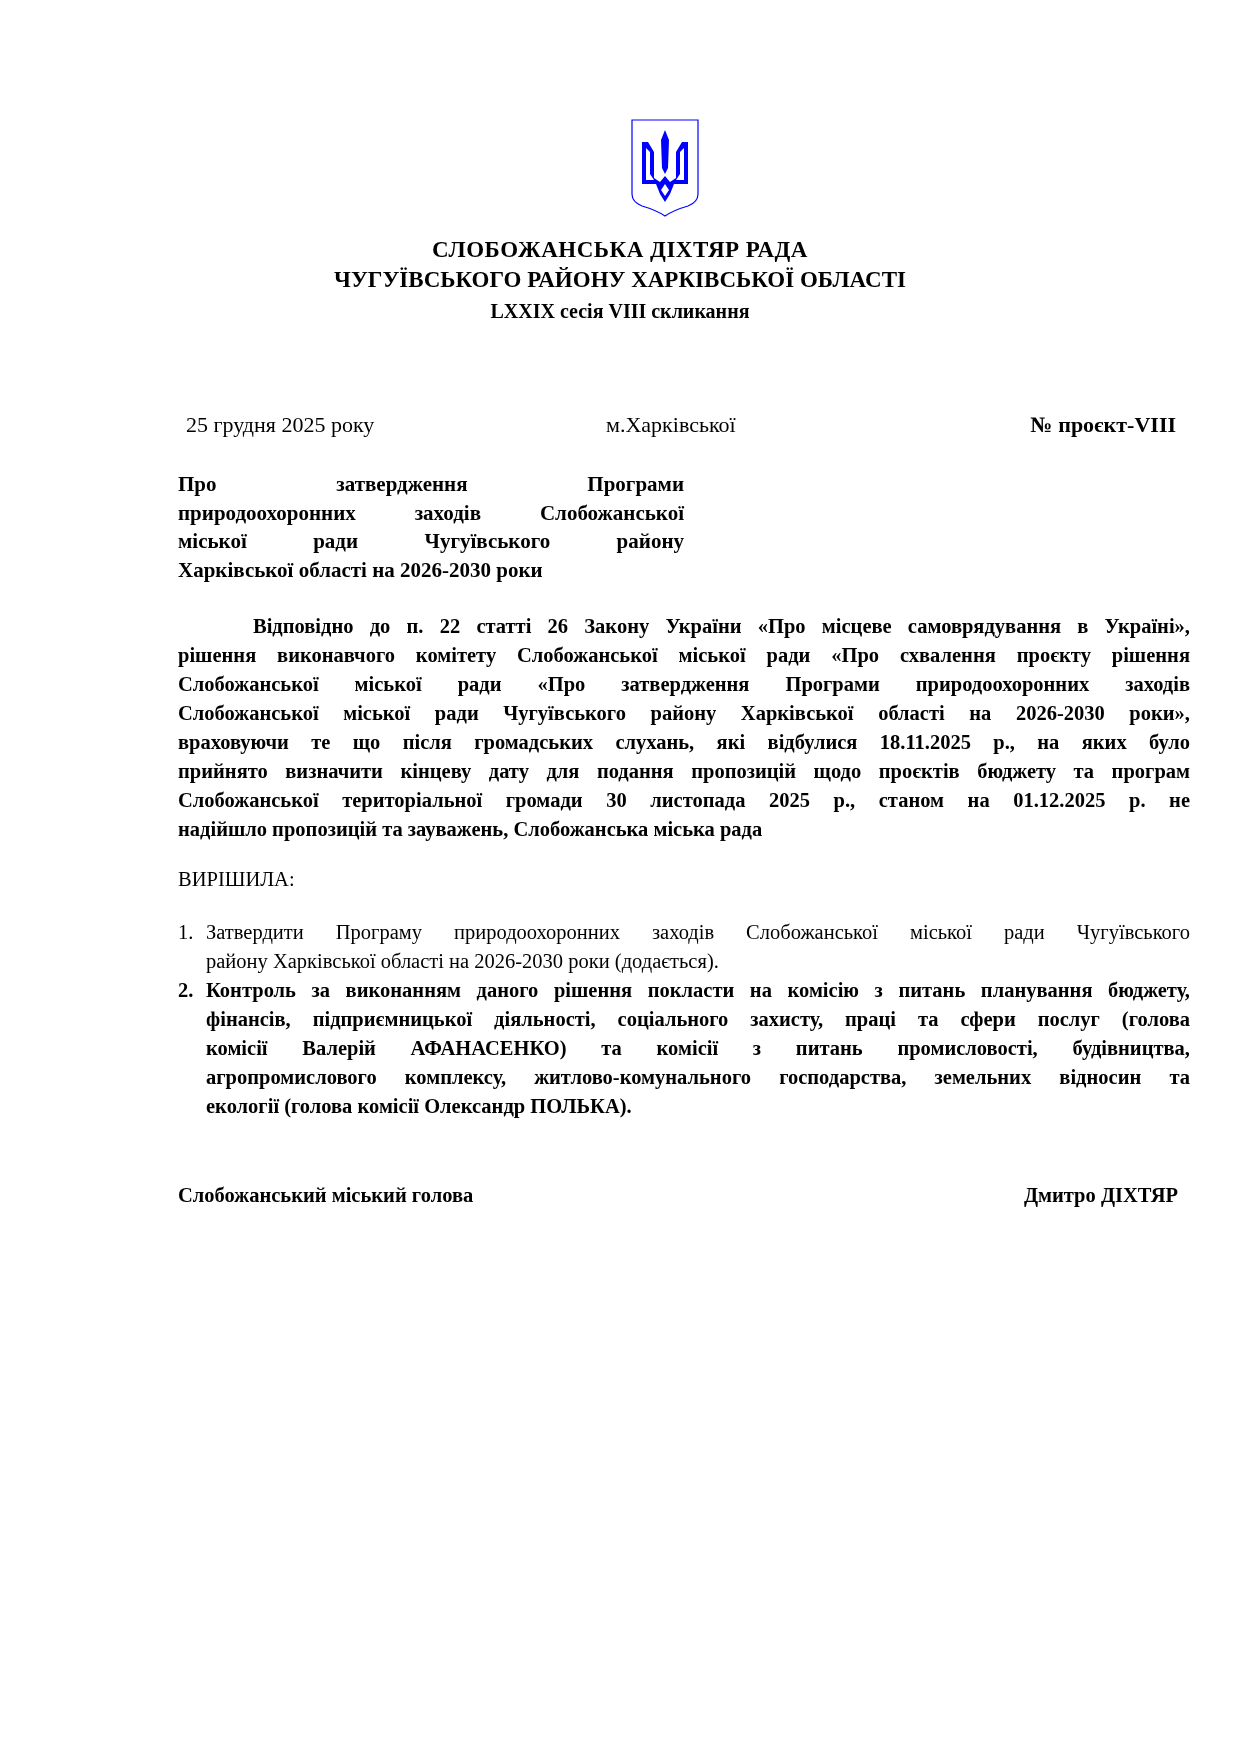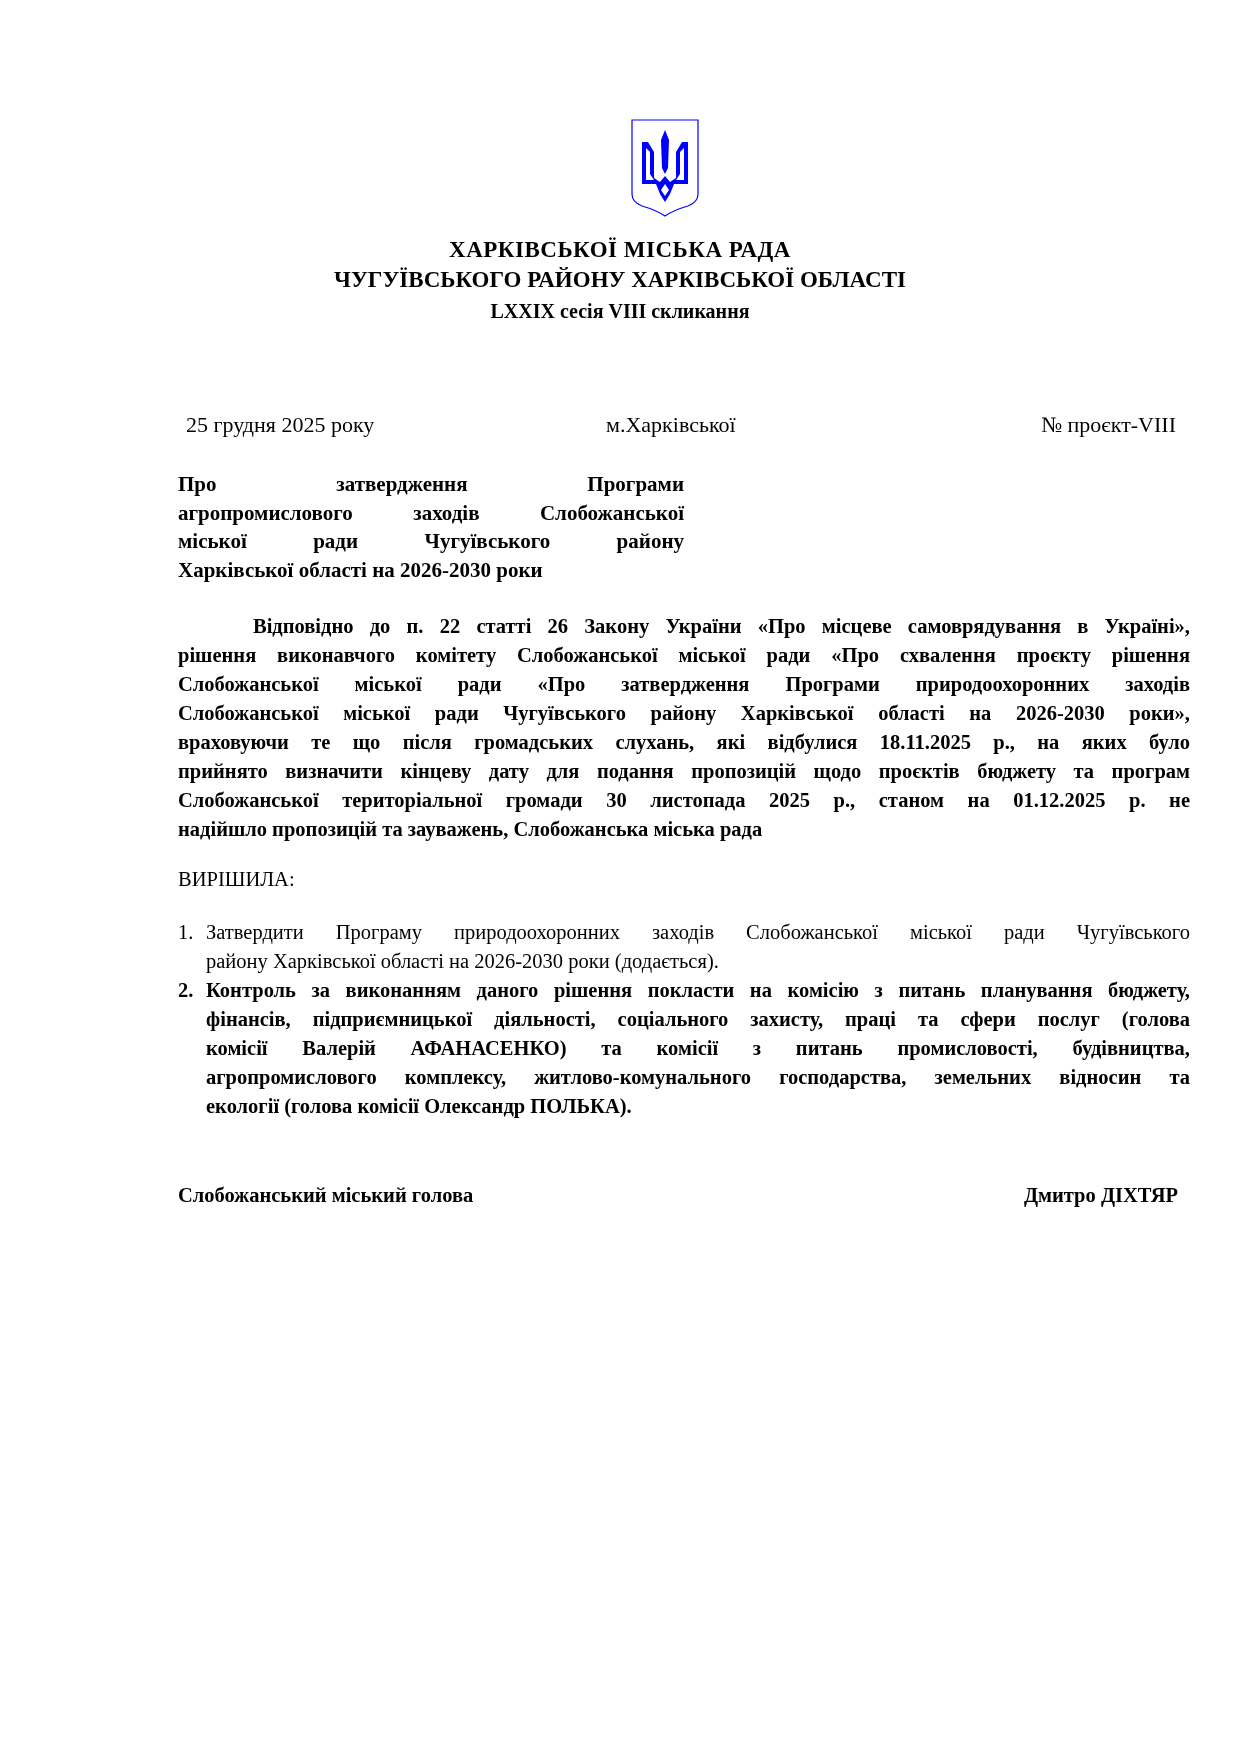--- a/index.html
+++ b/index.html
@@ -9,21 +9,21 @@
   .emblem { position: absolute; left: 630px; top: 118px; width: 70px; height: 100px; }
   .hdr { position: absolute; left: 0; width: 1240px; text-align: center; font-weight: bold; font-size: 23px; line-height: 28px; }
   .hdr1 { top: 236px; letter-spacing: 0.5px; }
   .hdr2 { top: 266px; }
   .hdr3 { top: 297px; font-size: 20px; }
   .title { position: absolute; top: 354px; left: 0; width: 1240px; text-align: center; font-weight: bold; font-size: 21px; letter-spacing: 0.5px; }
   .dateline { position: absolute; top: 412px; left: 186px; width: 990px; font-size: 22px; height: 28px; }
   .dateline span { position: absolute; top: 0; white-space: nowrap; }
   .d-date { left: 0; }
   .d-place { left: 420px; }
-  .d-num { right: 0; font-weight: normal; }
+  .d-num { right: 0; font-weight: bold; }
   .subject { position: absolute; top: 470px; left: 178px; width: 506px; font-weight: bold; font-size: 21px; line-height: 28.5px; text-align: justify; text-align-last: left; }
   .subject .ln { display: block; text-align: justify; text-align-last: justify; }
   .subject .ln.last { text-align-last: left; }
   .preamble { position: absolute; top: 612px; left: 178px; width: 1012px; font-size: 20.5px; line-height: 29px; font-weight: bold; }
   .preamble .ln { display: block; text-align: justify; text-align-last: justify; white-space: nowrap; }
   .preamble .ln.first { text-indent: 75px; }
   .preamble .ln.last { text-align-last: left; }
   .resolved { position: absolute; top: 868px; left: 178px; font-size: 20.5px; }
   .items { position: absolute; top: 918px; left: 178px; width: 1012px; font-size: 20.5px; line-height: 29px; }
   .item { position: relative; padding-left: 28px; }
@@ -40,34 +40,34 @@
 <body>
 
 <div class="page">
 
   <svg class="emblem" viewBox="0 0 70 100">
     <path d="M2 2 H68 V76 Q68 84 58 88 Q44 92 35 98 Q26 92 12 88 Q2 84 2 76 Z" fill="none" stroke="#0000ff" stroke-width="1.2"></path>
     <path d="M35 12 L39 22 L38 50 L35 56 L32 50 L31 22 Z" fill="#0000ff"></path>
     <path d="M12 24 H18 L24 34 V60 L30 64 L35 58 L40 64 L46 60 V34 L52 24 H58 V66 H44 L40 76 L35 84 L30 76 L26 66 H12 Z M16 30 V62 H24 L20 56 V34 Z M54 30 V62 H46 L50 56 V34 Z M35 66 L31 72 L35 78 L39 72 Z" fill="#0000ff" fill-rule="evenodd"></path>
   </svg>
 
-  <div class="hdr hdr1">ХАРКІВСЬКОЇ  МІСЬКА  РАДА</div>
+  <div class="hdr hdr1">СЛОБОЖАНСЬКА  ДІХТЯР  РАДА</div>
   <div class="hdr hdr2">ЧУГУЇВСЬКОГО РАЙОНУ ХАРКІВСЬКОЇ ОБЛАСТІ</div>
   <div class="hdr hdr3">LXXIX сесія VIII скликання</div>
 
 
   <div class="dateline">
     <span class="d-date">25 грудня 2025 року</span>
     <span class="d-place">м.Харківської</span>
     <span class="d-num">№ проєкт-VIII</span>
   </div>
 
   <div class="subject">
     <span class="ln">Про затвердження Програми</span>
-    <span class="ln">агропромислового заходів Слобожанської</span>
+    <span class="ln">природоохоронних заходів Слобожанської</span>
     <span class="ln">міської ради Чугуївського району</span>
     <span class="ln last">Харківської області на 2026-2030 роки</span>
   </div>
 
   <div class="preamble">
     <span class="ln first">Відповідно до п. 22 статті  26 Закону України «Про місцеве самоврядування в Україні»,</span>
     <span class="ln">рішення виконавчого комітету Слобожанської  міської ради «Про схвалення проєкту рішення</span>
     <span class="ln">Слобожанської міської ради «Про затвердження  Програми природоохоронних заходів</span>
     <span class="ln">Слобожанської міської ради Чугуївського району Харківської області на 2026-2030 роки»,</span>
     <span class="ln">враховуючи те що після громадських слухань, які відбулися 18.11.2025 р., на яких було</span>

